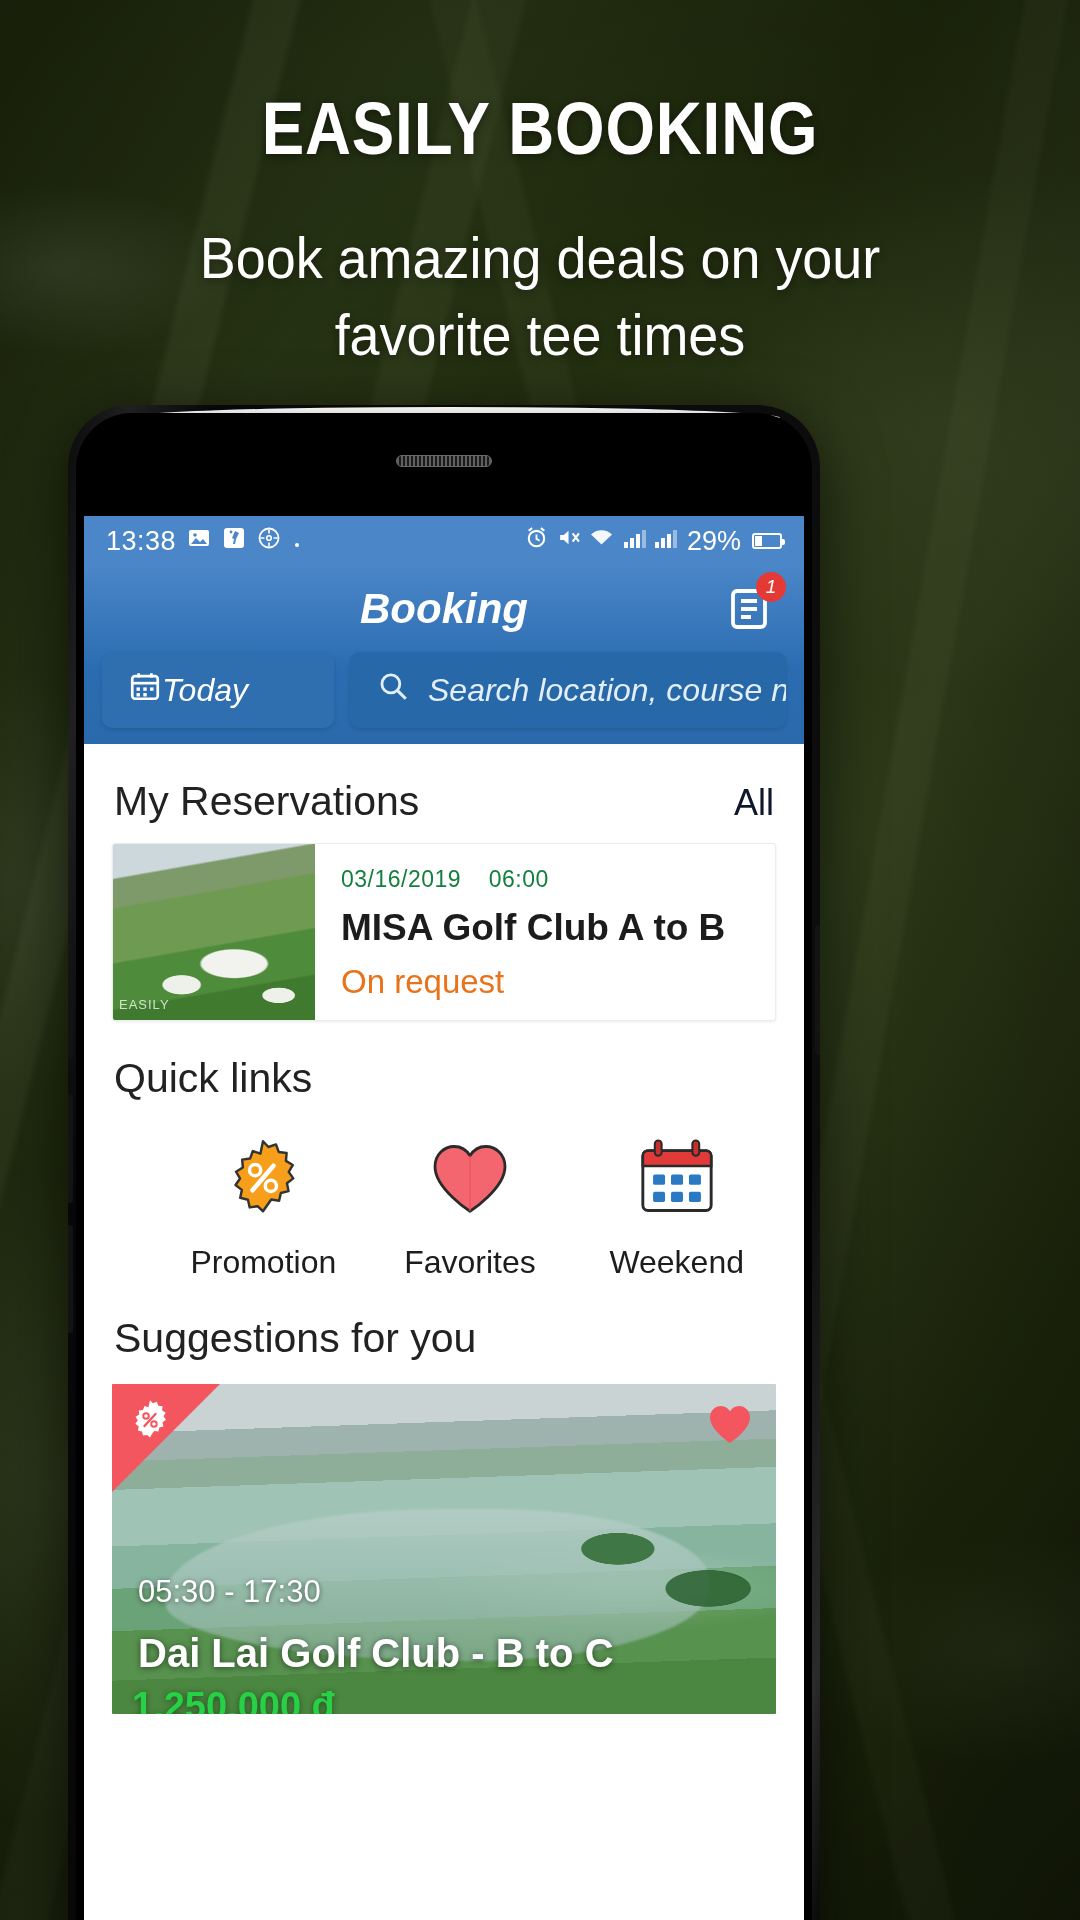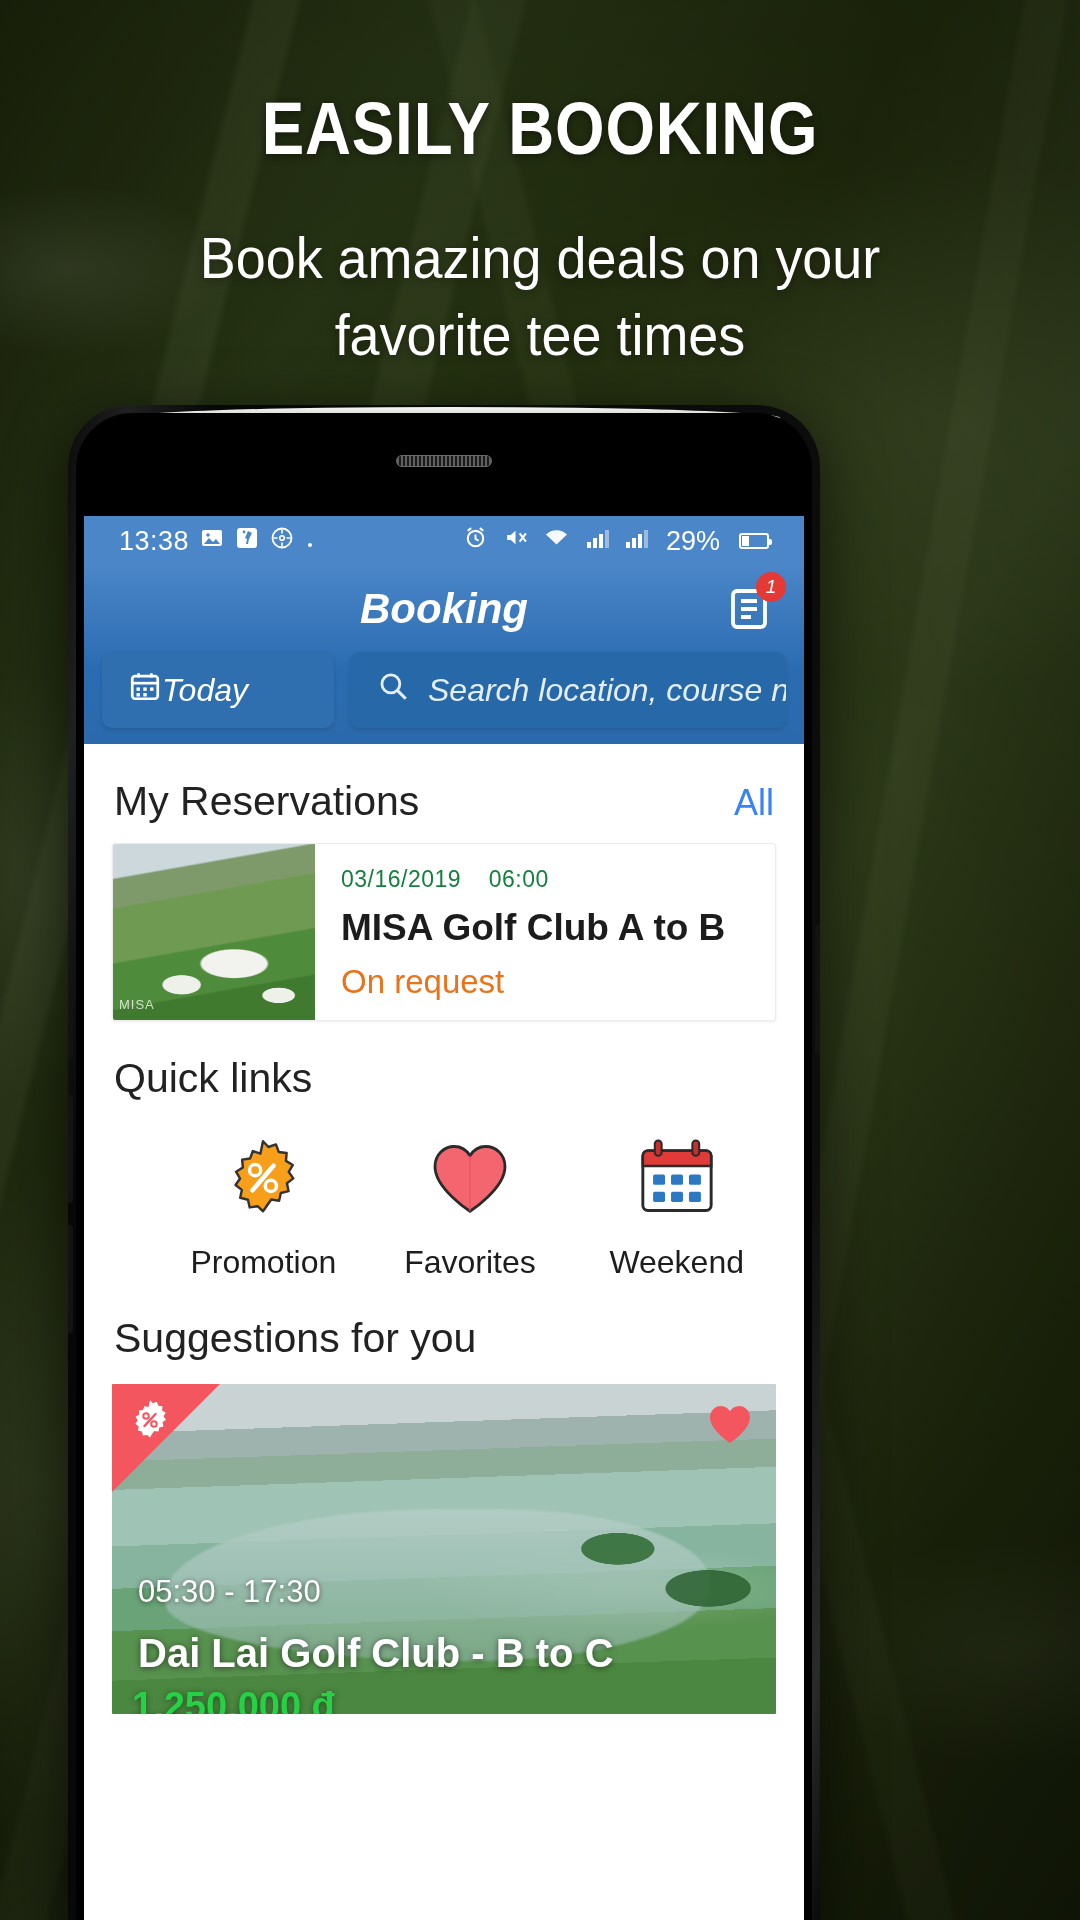--- a/index.html
+++ b/index.html
@@ -88,26 +88,26 @@
 
   
   .screen{
     position:absolute; left:8px; right:8px; top:103px; bottom:0;
     background:#fff; overflow:hidden;
   }
 
   
   .statusbar{
     height:50px; background:#4a86c8;
-    display:flex; align-items:center; padding:0 35px;
+    display:flex; align-items:center; padding:0 22px;
     color:#fff; font-size:26px;
   }
   .sb-left{ display:flex; align-items:center; gap:11px; }
   .sb-time{ font-size:27px; letter-spacing:.5px; }
-  .sb-right{ margin-left:auto; display:flex; align-items:center; gap:15px; }
+  .sb-right{ margin-left:auto; display:flex; align-items:center; gap:7px; }
   .sb-ico{ display:inline-block; }
   .sb-pct{ font-size:27px; margin-left:3px; }
   .batt{
     width:30px; height:16px; border:2px solid #fff; border-radius:3px;
     position:relative; margin-left:4px;
   }
   .batt::after{ content:""; position:absolute; right:-5px; top:4px; width:3px; height:6px; background:#fff; border-radius:0 2px 2px 0;}
   .batt i{ position:absolute; left:1px; top:1px; bottom:1px; width:28%; background:#fff; display:block;}
 
   
@@ -141,21 +141,21 @@
     color:#e4eef8; font-size:32px; overflow:hidden; white-space:nowrap;
     box-shadow:0 2px 4px rgba(0,0,0,.12);
   }
 
   
   .content{ background:#fff; padding:0 0 10px 0; }
   .sec-head{
     display:flex; align-items:baseline; padding:34px 30px 18px 30px;
   }
   .sec-title{ font-size:41px; color:#222; }
-  .sec-link{ margin-left:auto; color:#3b82f6; font-size:36px; }
+  .sec-link{ margin-left:auto; color:#0f172a; font-size:36px; }
 
   
   .res-card{
     margin:0 28px; display:flex; background:#fff;
     border:1px solid #ececec; border-radius:3px;
     box-shadow:0 1px 3px rgba(0,0,0,.08);
     overflow:hidden; height:178px;
   }
   .res-thumb{
     width:202px; flex:0 0 202px; position:relative;
@@ -361,21 +361,21 @@
 
       <div class="content">
 
         <div class="sec-head">
           <div class="sec-title">My Reservations</div>
           <div class="sec-link">All</div>
         </div>
 
         <div class="res-card">
           <div class="res-thumb">
-            <span class="wm">MISA</span>
+            <span class="wm">EASILY</span>
           </div>
           <div class="res-body">
             <div class="res-date">
               <span>03/16/2019</span>
               &nbsp;&nbsp;
               <span>06:00</span>
             </div>
             <div class="res-name">MISA Golf Club A to B</div>
             <div class="res-status">On request</div>
           </div>

